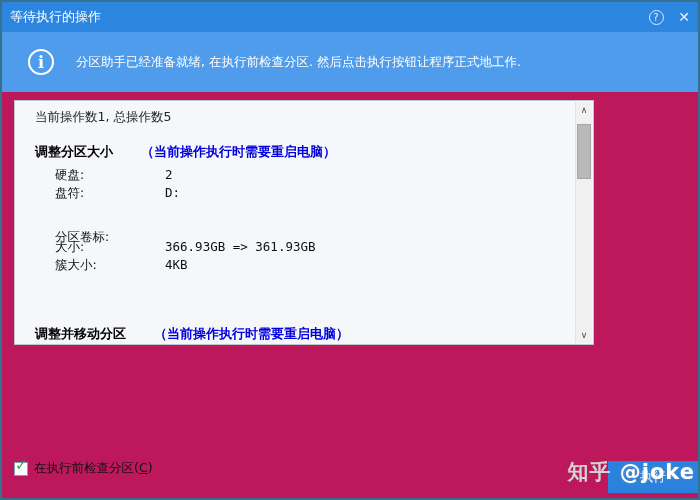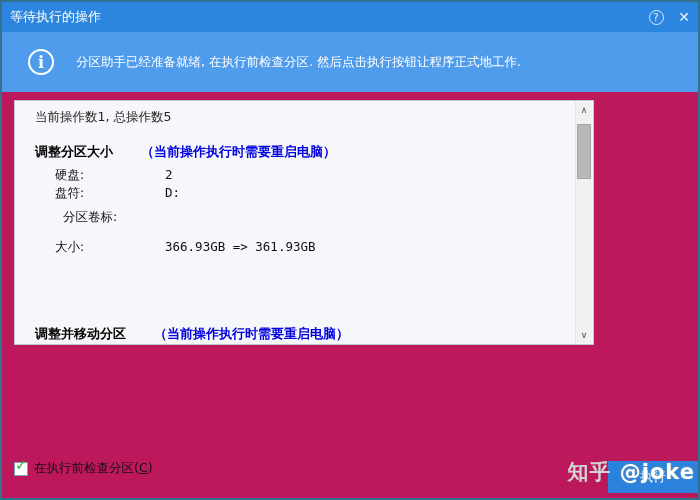--- a/index.html
+++ b/index.html
@@ -117,25 +117,28 @@
     <div class="op-title-line" style="top:42px;">
       <span>调整分区大小</span><span class="warn">（当前操作执行时需要重启电脑）</span>
     </div>
 
     <div class="detail-row" style="top:66px;">
       <span class="lab">硬盘:</span><span class="val">2</span>
     </div>
     <div class="detail-row" style="top:84px;">
       <span class="lab">盘符:</span><span class="val">D:</span>
     </div>
-    <div class="detail-row" style="top:108px;margin-left:8px;">
+    <div class="detail-row" style="top:128px;">
       <span class="lab">分区卷标:</span><span class="val"></span>
     </div>
     <div class="detail-row" style="top:138px;">
       <span class="lab">大小:</span><span class="val">366.93GB =&gt; 361.93GB</span>
+    </div>
+    <div class="detail-row" style="top:156px;">
+      <span class="lab">簇大小:</span><span class="val">4KB</span>
     </div>
 
 
     <div class="op-title-line" style="top:224px;">
       <span>调整并移动分区</span><span class="warn">（当前操作执行时需要重启电脑）</span>
     </div>
 
     <div class="scrollbar">
       <div class="sb-btn sb-up">∧</div>
       <div class="sb-thumb"></div>

